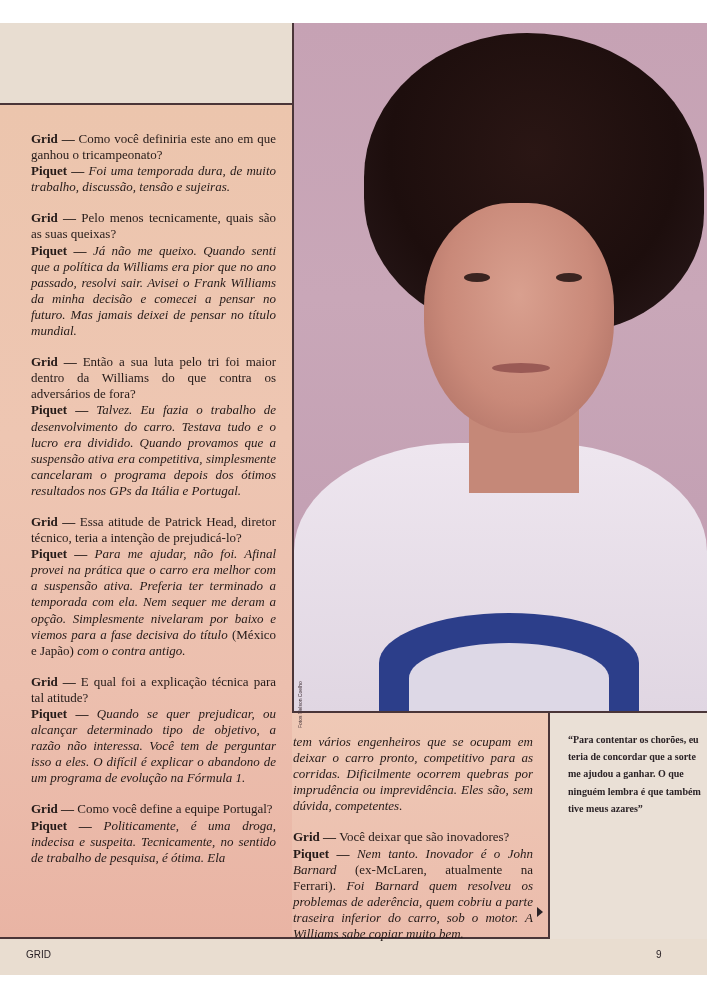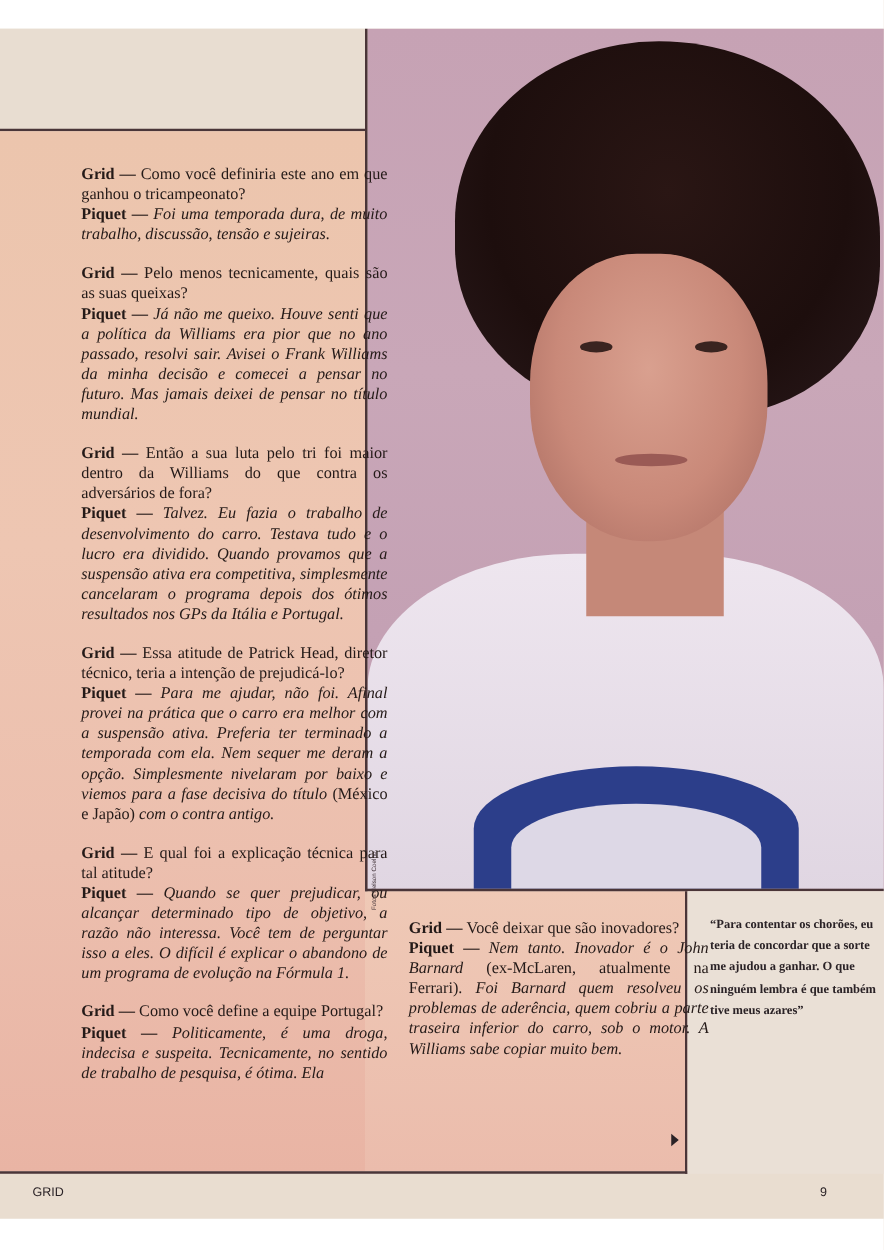--- a/index.html
+++ b/index.html
@@ -17,21 +17,21 @@
   .rule-v1 { position:absolute; left:292px; top:0; width:2px; height:690px; background:#4a3538; }
   .rule-v2 { position:absolute; left:548px; top:690px; width:2px; height:226px; background:#4a3538; }
   .photo { position:absolute; left:294px; top:0; width:413px; height:688px; overflow:hidden;
            background:linear-gradient(180deg,#c6a2b4 0%,#c9a7b8 40%,#bf9bb0 100%); }
   .photo-bottom-rule { position:absolute; left:292px; top:688px; width:415px; height:2px; background:#4a3538; }
   .photo-credit { position:absolute; left:297px; top:705px; transform:rotate(-90deg); transform-origin:left top;
                   font-family:"Liberation Sans", sans-serif; font-size:5px; color:#3a2a30; white-space:nowrap; }
   .quote-box { position:absolute; left:550px; top:690px; width:157px; height:226px; background:#eae0d6; }
   .quote { position:absolute; left:568px; top:731px; width:135px; font-weight:bold;
            font-size:10px; line-height:17.2px; color:#2a2226; }
-  .col { position:absolute; font-size:13px; line-height:16.1px; text-align:justify;margin-left:34px; }
+  .col { position:absolute; font-size:13px; line-height:16.1px; text-align:justify; }
   .col p { margin:0 0 15px 0; }
   .col b { font-weight:bold; }
   .col i { }
   .col1 { left:31px; top:131px; width:245px; }
   .col2 { left:293px; top:734px; width:240px; }
   .arrow { position:absolute; left:537px; top:907px; width:0; height:0;
            border-top:5px solid transparent; border-bottom:5px solid transparent; border-left:6px solid #2a2226; }
   .footer-left { position:absolute; left:26px; top:949px; font-family:"Liberation Sans", sans-serif; font-size:10px; color:#2a2226; }
   .footer-right { position:absolute; left:656px; top:949px; font-family:"Liberation Sans", sans-serif; font-size:10px; color:#2a2226; }
   
@@ -79,21 +79,21 @@
   <div class="quote-box"></div>
 </div>
 
 <div class="col col1">
   <p>
     <b>Grid</b><b> — </b><span>Como você definiria este ano em que ganhou o tricampeonato?</span><br>
     <b>Piquet</b><b> — </b><i>Foi uma temporada dura, de muito trabalho, discussão, tensão e sujeiras.</i>
   </p>
   <p>
     <b>Grid</b><b> — </b><span>Pelo menos tecnicamente, quais são as suas queixas?</span><br>
-    <b>Piquet</b><b> — </b><i>Já não me queixo. Houve senti que a política da Williams era pior que no ano passado, resolvi sair. Avisei o Frank Williams da minha decisão e comecei a pensar no futuro. Mas jamais deixei de pensar no título mundial.</i>
+    <b>Piquet</b><b> — </b><i>Já não me queixo. Quando senti que a política da Williams era pior que no ano passado, resolvi sair. Avisei o Frank Williams da minha decisão e comecei a pensar no futuro. Mas jamais deixei de pensar no título mundial.</i>
   </p>
   <p>
     <b>Grid</b><b> — </b><span>Então a sua luta pelo tri foi maior dentro da Williams do que contra os adversários de fora?</span><br>
     <b>Piquet</b><b> — </b><i>Talvez. Eu fazia o trabalho de desenvolvimento do carro. Testava tudo e o lucro era dividido. Quando provamos que a suspensão ativa era competitiva, simplesmente cancelaram o programa depois dos ótimos resultados nos GPs da Itália e Portugal.</i>
   </p>
   <p>
     <b>Grid</b><b> — </b><span>Essa atitude de Patrick Head, diretor técnico, teria a intenção de prejudicá-lo?</span><br>
     <b>Piquet</b><b> — </b><i>Para me ajudar, não foi. Afinal provei na prática que o carro era melhor com a suspensão ativa. Preferia ter terminado a temporada com ela. Nem sequer me deram a opção. Simplesmente nivelaram por baixo e viemos para a fase decisiva do título</i> <span>(México e Japão)</span> <i>com o contra antigo.</i>
   </p>
   <p>
@@ -101,20 +101,23 @@
     <b>Piquet</b><b> — </b><i>Quando se quer prejudicar, ou alcançar determinado tipo de objetivo, a razão não interessa. Você tem de perguntar isso a eles. O difícil é explicar o abandono de um programa de evolução na Fórmula 1.</i>
   </p>
   <p>
     <b>Grid</b><b> — </b><span>Como você define a equipe Portugal?</span><br>
     <b>Piquet</b><b> — </b><i>Politicamente, é uma droga, indecisa e suspeita. Tecnicamente, no sentido de trabalho de pesquisa, é ótima. Ela</i>
   </p>
 </div>
 
 <div class="col col2">
   <p>
+    <i>tem vários engenheiros que se ocupam em deixar o carro pronto, competitivo para as corridas. Dificilmente ocorrem quebras por imprudência ou imprevidência. Eles são, sem dúvida, competentes.</i>
+  </p>
+  <p>
     <b>Grid</b><b> — </b><span>Você deixar que são inovadores?</span><br>
     <b>Piquet</b><b> — </b><i>Nem tanto. Inovador é o John Barnard</i> <span>(ex-McLaren, atualmente na Ferrari).</span> <i>Foi Barnard quem resolveu os problemas de aderência, quem cobriu a parte traseira inferior do carro, sob o motor. A Williams sabe copiar muito bem.</i>
   </p>
 </div>
 <div class="arrow"></div>
 
 <div class="quote">“Para contentar os chorões, eu teria de concordar que a sorte me ajudou a ganhar. O que ninguém lembra é que também tive meus azares”</div>
 
 <div class="footer-left">GRID</div>
 <div class="footer-right">9</div>

